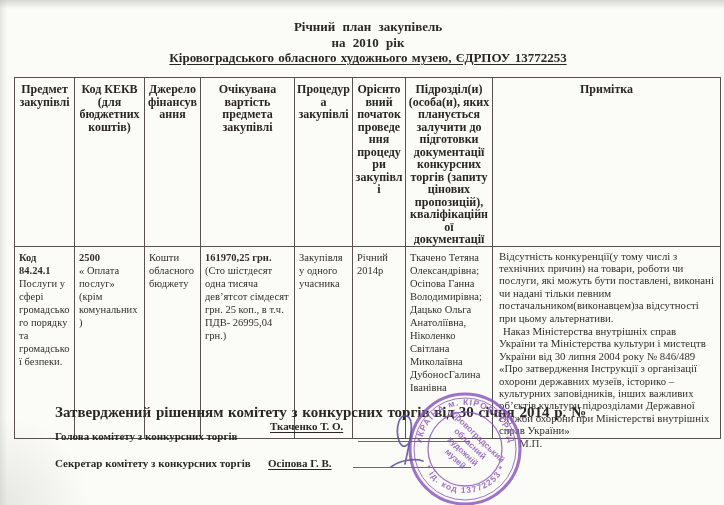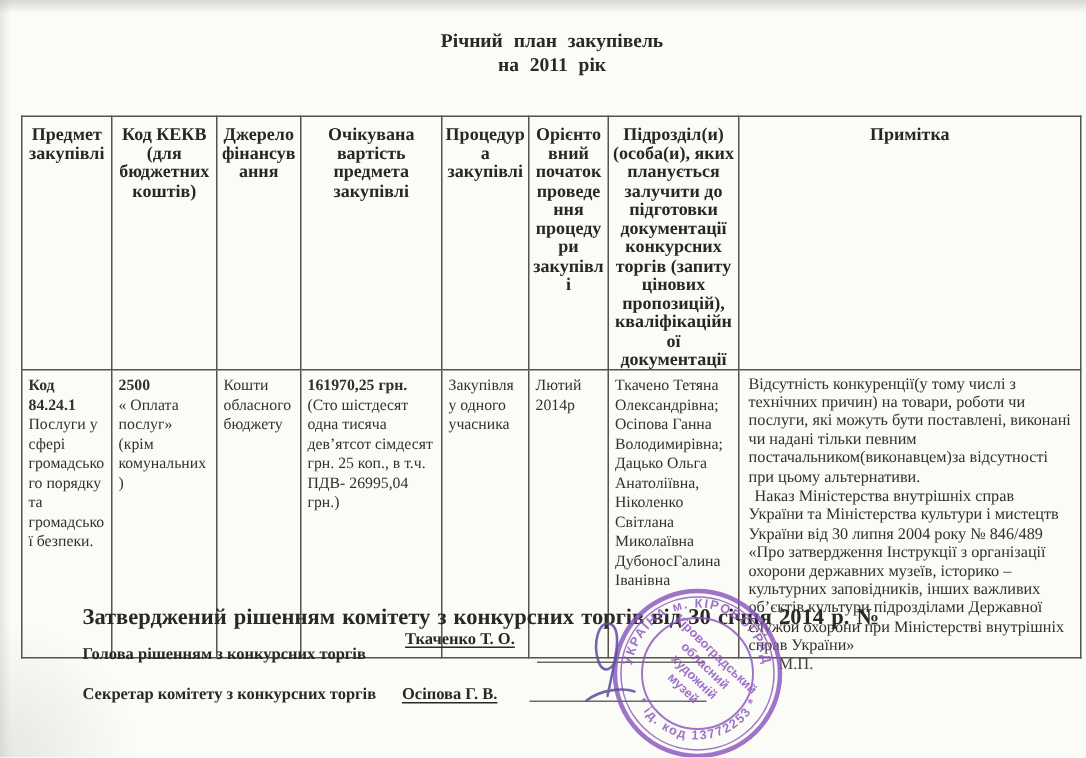--- a/index.html
+++ b/index.html
@@ -65,21 +65,22 @@
   .stamp { position:absolute; left:406px; top:390px; width:118px; height:118px; z-index:3; opacity:.82; }
   .signature { position:absolute; left:375px; top:404px; width:52px; height:72px; z-index:4; }
 </style>
 </head>
 <body>
 
 <div class="page">
 
   <div class="title-block">
     <div class="title-line">Річний план закупівель</div>
-    <div class="title-line">на 2011 рік</div>
+    <div class="title-line">на 2010 рік</div>
+    <div class="title-line u">Кіровоградського обласного художнього музею, ЄДРПОУ 13772253</div>
   </div>
 
   <table class="doc-table">
     <colgroup>
       <col style="width:60px">
         <col style="width:70px">
         <col style="width:56px">
         <col style="width:94px">
       <col style="width:58px">
         <col style="width:53px">
@@ -112,36 +113,36 @@
           <div>Кошти обласного бюджету</div>
         </td>
         <td>
           <div class="b">161970,25 грн.</div>
           <div>(Сто шістдесят одна тисяча дев’ятсот сімдесят грн. 25 коп., в т.ч. ПДВ- 26995,04 грн.)</div>
         </td>
         <td>
           <div>Закупівля у одного учасника</div>
         </td>
         <td>
-          <div>Лютий 2014р</div>
+          <div>Річний 2014р</div>
         </td>
         <td>
           <div>Ткачено Тетяна Олександрівна; Осіпова Ганна Володимирівна; Дацько Ольга Анатоліївна, Ніколенко Світлана Миколаївна ДубоносГалина Іванівна</div>
         </td>
         <td class="note-cell">
           <div class="note-p">Відсутність конкуренції(у тому числі з технічних причин) на товари, роботи чи послуги, які можуть бути поставлені, виконані чи надані тільки певним постачальником(виконавцем)за відсутності при цьому альтернативи.</div>
           <div class="note-p indent">Наказ Міністерства внутрішніх справ України та Міністерства культури і мистецтв України від 30 липня 2004 року № 846/489 «Про затвердження Інструкції з організації охорони державних музеїв, історико – культурних заповідників, інших важливих об’єктів культури підрозділами Державної служби охорони при Міністерстві внутрішніх справ України»</div>
         </td>
       </tr>
     </tbody>
   </table>
 
   <div class="footer-approved">Затверджений рішенням комітету з конкурсних торгів від  30 січня 2014 р. №</div>
 
-  <div class="sig-label head-label">Голова рішенням з конкурсних торгів</div>
+  <div class="sig-label head-label">Голова комітету з конкурсних торгів</div>
   <div class="sig-name head-name">Ткаченко Т. О.</div>
 
   <div class="sig-label secretary-label">Секретар комітету з конкурсних торгів</div>
   <div class="sig-name secretary-name">Осіпова Г. В.</div>
 
   <div class="sig-line l1"></div>
   <div class="sig-line l2"></div>
 
   <div class="mp-label">М.П.</div>
 

